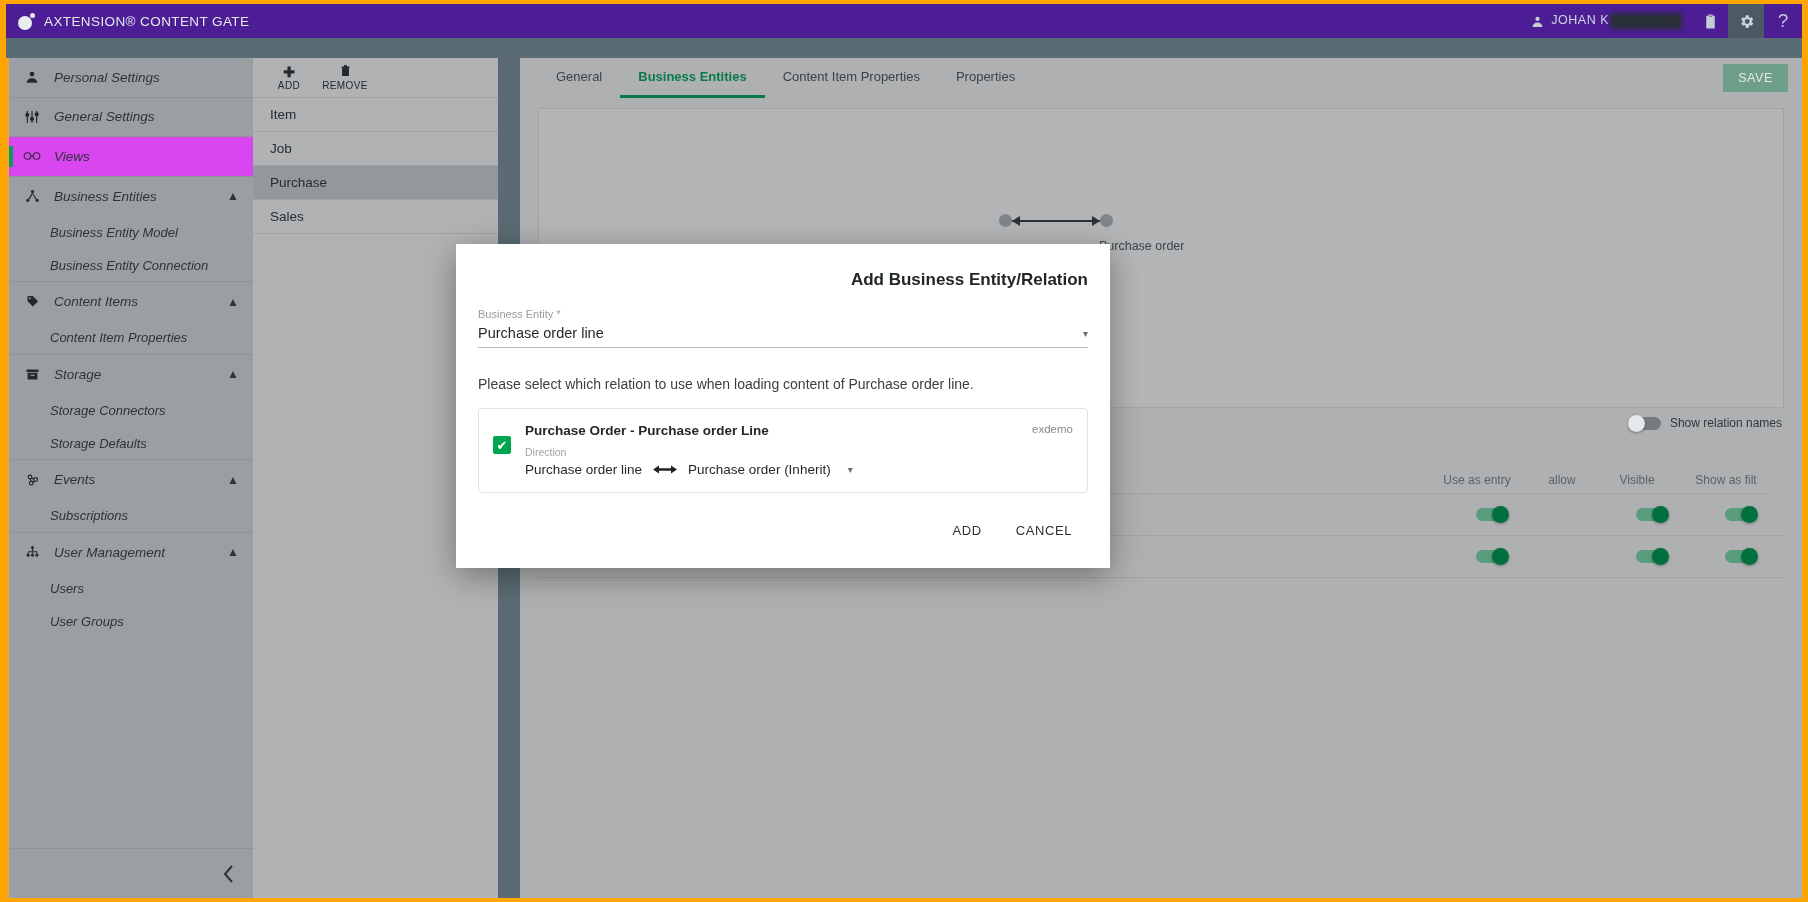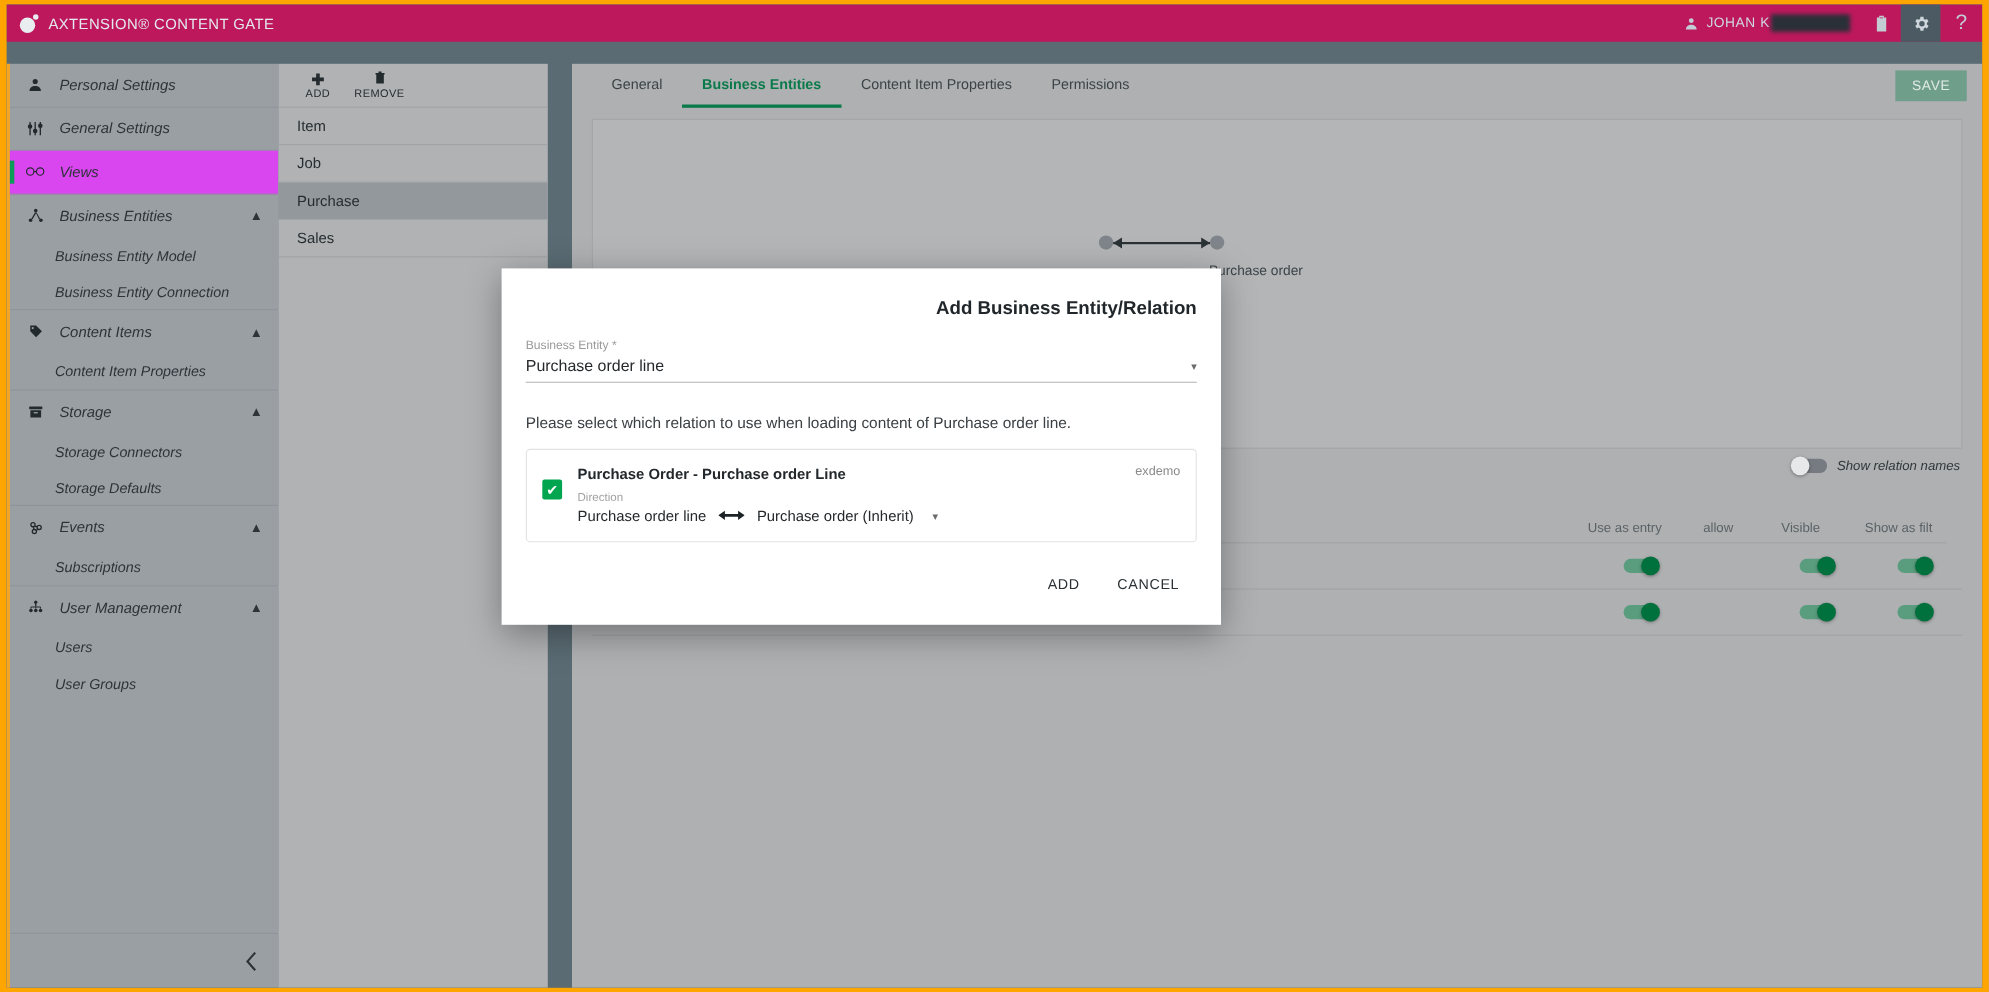--- a/index.html
+++ b/index.html
@@ -14,21 +14,21 @@
     left: 6px; top: 4px;
     width: 1796px; height: 894px;
     background: #5a6b73;
     overflow: hidden;
   }
 
   
   .topbar {
     position: absolute; left: 0; top: 0;
     width: 100%; height: 34px;
-    background: #be185d;
+    background: #4c1d95;
     display: flex; align-items: center;
     color: #c9d2d8;
   }
   .brand { display: flex; align-items: center; gap: 9px; padding-left: 12px; }
   .brand-logo { position: relative; width: 17px; height: 17px; }
   .brand-logo .ball {
     position: absolute; left: 0; top: 3px;
     width: 14px; height: 14px; border-radius: 50%;
     background: #e9edf0;
   }
@@ -161,21 +161,21 @@
   }
   .darrow:before { left: 0; border-right: 8px solid #2b3235; }
   .darrow:after { right: 0; border-left: 8px solid #2b3235; }
   .dlabel {
     position: absolute; left: 560px; top: 130px;
     font-size: 12.5px; color: #3c4448;
   }
 
   .relnames-row {
     position: absolute; right: 20px; top: 358px;
-    display: flex; align-items: center; gap: 9px; font-style: italic;
+    display: flex; align-items: center; gap: 9px;
   }
   .switch {
     width: 31px; height: 13px; border-radius: 7px;
     background: #757b80; position: relative; cursor: pointer;
   }
   .switch .knob {
     position: absolute; width: 17px; height: 17px; border-radius: 50%;
     top: -2px; left: -2px; background: #e6e8ea;
     box-shadow: 0 1px 3px rgba(0,0,0,.35);
   }
@@ -454,21 +454,21 @@
         <div class="tab">
           <span>General</span>
         </div>
         <div class="tab active">
           <span>Business Entities</span>
         </div>
         <div class="tab">
           <span>Content Item Properties</span>
         </div>
         <div class="tab">
-          <span>Permissions</span>
+          <span>Properties</span>
         </div>
         <button class="save-btn">SAVE</button>
       </div>
 
       <div class="canvas">
         <div class="diagram">
           <span class="dnode"></span>
           <span class="darrow"></span>
           <span class="dnode"></span>
         </div>

